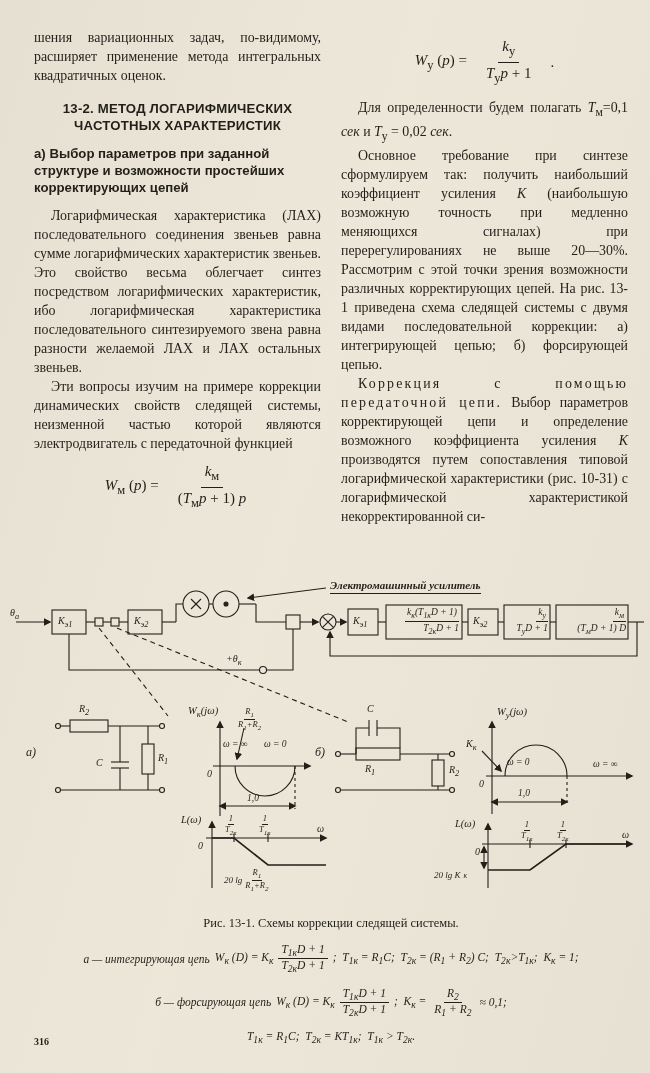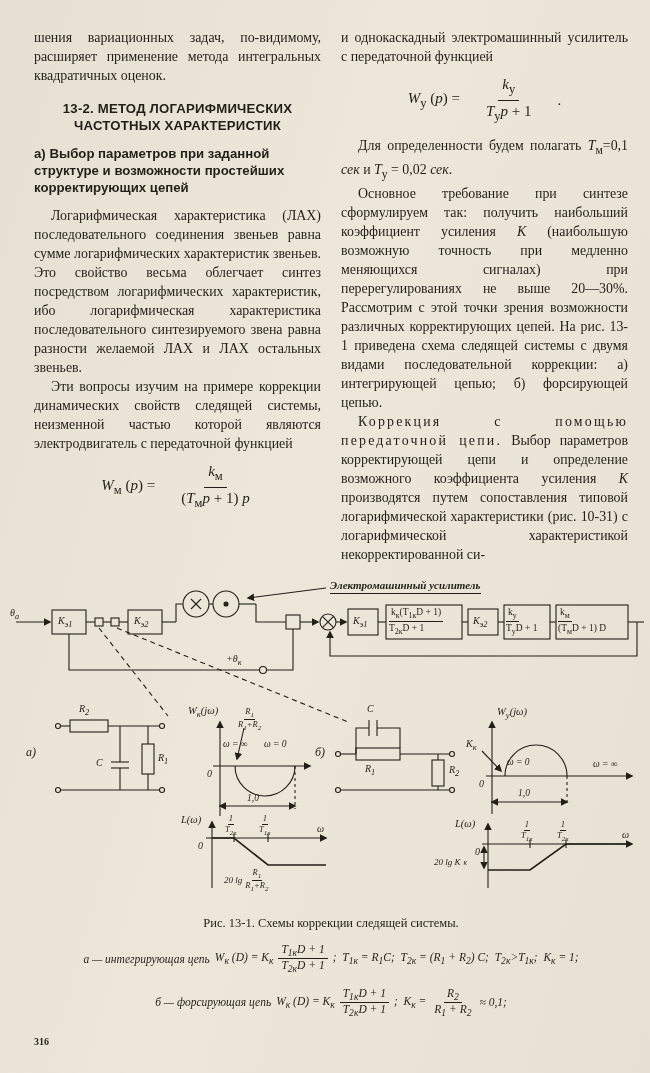--- a/index.html
+++ b/index.html
@@ -23,36 +23,36 @@
     text-align:center; margin:15px 4px 11px; letter-spacing:.2px;
   }
   h2.sub {
     font-family:"Liberation Sans","DejaVu Sans",sans-serif;
     font-size:13.2px; line-height:17px; font-weight:bold;
     text-align:left; margin:0 0 10px;
   }
   .spaced { letter-spacing:2.2px; }
 
   
-  .formula { display:flex; justify-content:center; align-items:center; gap:22px;
+  .formula { display:flex; justify-content:center; align-items:center; gap:15px;
              font-size:15px; margin:9px 0 10px; text-indent:0; }
   .frac { display:inline-flex; flex-direction:column; align-items:center; }
   .frac .fnum { display:block; padding:0 4px 1px; border-bottom:1.2px solid #221f19; text-align:center; }
   .frac .fden { display:block; padding:1px 4px 0; text-align:center; }
 
   
   .figure { position:relative; width:650px; height:332px; margin-left:-34px; }
   .figure svg { position:absolute; left:0; top:0; }
   .fl { position:absolute; font-size:10px; line-height:1.15; white-space:nowrap; font-style:italic; }
   .fl.emu { font-weight:bold; font-size:11px; border-bottom:1px solid #221f19; padding-bottom:1px; }
   .fl.pt { font-size:10.5px; }
   .fl.cl { font-size:12px; }
   .bl { position:absolute; font-size:10px; font-style:italic; text-align:center; }
-  .bfrac { position:absolute; display:flex; flex-direction:column; align-items:flex-start;
-           font-size:9.5px; line-height:1.2; }
+  .bfrac { position:absolute; display:flex; flex-direction:column; align-items:flex-end;
+           font-size:9.5px; line-height:1.2; font-style:italic; }
   .bfrac .bn { border-bottom:.9px solid #221f19; padding:0 2px 1px; white-space:nowrap; }
   .bfrac .bd { padding-top:1px; white-space:nowrap; }
   .tfrac { position:absolute; display:flex; flex-direction:column; align-items:center;
            font-size:8.5px; line-height:1.15; font-style:italic; }
   .tfrac .tn { border-bottom:.8px solid #221f19; padding:0 1px; white-space:nowrap; }
   .tfrac .td { white-space:nowrap; }
   .gl { position:absolute; display:flex; align-items:center; gap:3px;
         font-size:9px; font-style:italic; white-space:nowrap; }
   .ifrac { display:inline-flex; flex-direction:column; align-items:center; font-size:8.5px; line-height:1.15; }
   .ifrac .tn { border-bottom:.8px solid #221f19; padding:0 1px; }
@@ -82,21 +82,20 @@
       <div class="formula">
         <span><i>W</i><sub>м</sub> (<i>p</i>) =</span>
         <span class="frac">
           <span class="fnum"><i>k</i><sub>м</sub></span>
           <span class="fden">(<i>Т</i><sub>м</sub><i>p</i> + 1) <i>p</i></span>
         </span>
       </div>
     </div>
 
     <div class="col">
-      <p class="noindent">и однокаскадный электромашинный усилитель с передаточной функцией</p>
       <div class="formula">
         <span><i>W</i><sub>у</sub> (<i>p</i>) =</span>
         <span class="frac">
           <span class="fnum"><i>k</i><sub>у</sub></span>
           <span class="fden"><i>Т</i><sub>у</sub><i>p</i> + 1</span>
         </span>
         <span>.</span>
       </div>
       <p>Для определенности будем полагать <i>Т</i><sub>м</sub>=0,1 <i>сек</i> и <i>Т</i><sub>у</sub> = 0,02 <i>сек</i>.</p>
       <p>Основное требование при синтезе сформулируем так: получить наибольший коэффициент усиления <i>К</i> (наибольшую возможную точность при медленно меняющихся сигналах) при перерегулированиях не выше 20—30%. Рассмотрим с этой точки зрения возможности различных корректирующих цепей. На рис. 13-1 приведена схема следящей системы с двумя видами последовательной коррекции: а) интегрирующей цепью; б) форсирующей цепью.</p>
@@ -298,21 +297,21 @@
     <span class="fl" style="left:475px;top:270px">0</span>
     <span class="tfrac" style="left:521px;top:244px">
       <span class="tn">1</span>
       <span class="td">Т<sub>1к</sub></span>
     </span>
     <span class="tfrac" style="left:557px;top:244px">
       <span class="tn">1</span>
       <span class="td">Т<sub>2к</sub></span>
     </span>
     <span class="fl" style="left:622px;top:253px">ω</span>
-    <span class="gl" style="left:434px;top:281px">20 lg К<sub>к</sub></span>
+    <span class="gl" style="left:434px;top:294px">20 lg К<sub>к</sub></span>
   </div>
 
   <div class="caption">Рис. 13-1. Схемы коррекции следящей системы.</div>
 
   <div class="flines">
     <div class="fline">
       <span>а — интегрирующая цепь</span>
       <span>W<sub>к</sub> (D) = К<sub>к</sub></span>
       <span class="frac">
         <span class="fnum">Т<sub>1к</sub>D + 1</span>
@@ -327,16 +326,19 @@
         <span class="fnum">Т<sub>1к</sub>D + 1</span>
         <span class="fden">Т<sub>2к</sub>D + 1</span>
       </span>
       <span>;&nbsp;&nbsp;К<sub>к</sub> =</span>
       <span class="frac">
         <span class="fnum">R<sub>2</sub></span>
         <span class="fden">R<sub>1</sub> + R<sub>2</sub></span>
       </span>
       <span>≈ 0,1;</span>
     </div>
+    <div class="fline">
+      <span>Т<sub>1к</sub> = R<sub>1</sub>С;&nbsp;&nbsp;Т<sub>2к</sub> = КТ<sub>1к</sub>;&nbsp;&nbsp;Т<sub>1к</sub> &gt; Т<sub>2к</sub>.</span>
+    </div>
   </div>
 
   <div class="pagenum">316</div>
 </div>
 
 </body></html>

